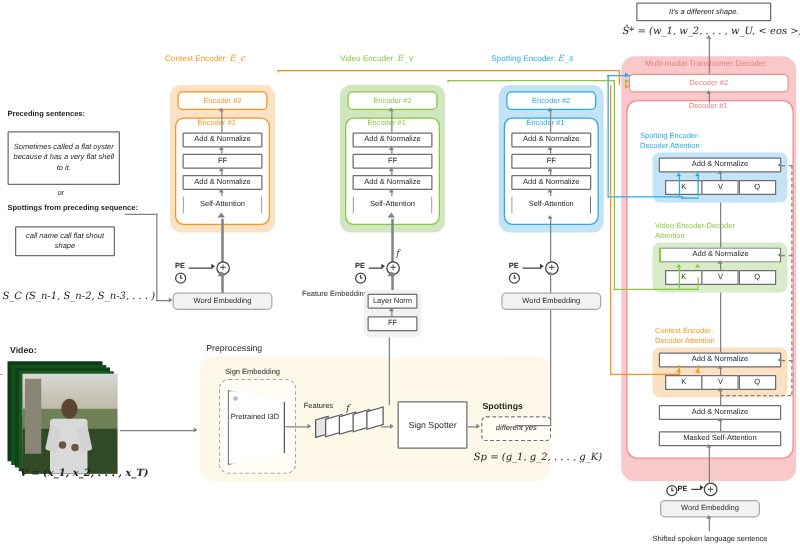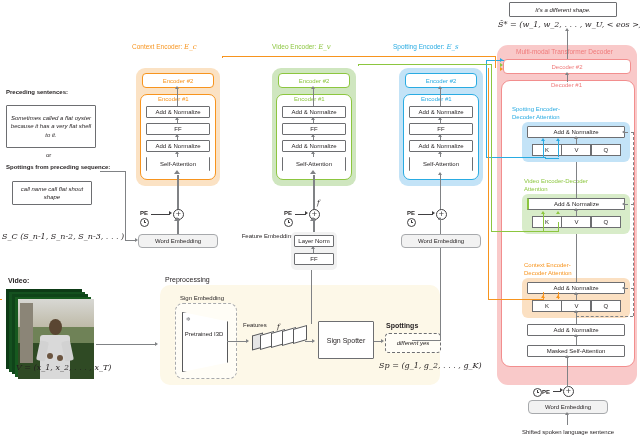--- a/index.html
+++ b/index.html
@@ -146,21 +146,21 @@
     <div style="position:absolute;left:2px;top:4px;width:13px;height:60px;background:#8b8577;"></div>
     <div class="person-body" style="left:22px;top:36px;width:30px;height:44px;"></div>
     <div class="person-head" style="left:31px;top:20px;width:13px;height:16px;"></div>
     <div class="person-arm" style="left:20px;top:42px;width:9px;height:20px;transform:rotate(12deg);"></div>
     <div class="person-arm" style="left:45px;top:42px;width:9px;height:20px;transform:rotate(-12deg);"></div>
     <div class="person-hand" style="left:29px;top:54px;width:6px;height:6px;"></div>
     <div class="person-hand" style="left:39px;top:56px;width:6px;height:6px;"></div>
   </div>
 </div>
 
-<div class="lbl math" style="left:16px;top:363px;font-size:8px;">
+<div class="lbl math" style="left:16px;top:373px;font-size:8px;font-weight:bold;">
   <span>V = (x_1, x_2, . . . , x_T)</span>
 </div>
 
 <div class="thin-h" style="left:96px;top:344px;width:60px;background:#808285;"></div>
 <div class="arrow-right" style="left:155px;top:341.6px;"></div>
 
 <div class="rbox" style="position:absolute;left:160px;top:285px;width:280px;height:100px;
      background:#fdf8e8;border-radius:10px;"></div>
 <div class="lbl" style="left:165px;top:276px;font-size:7px;color:#231f20;">
   <span>Preprocessing</span>

